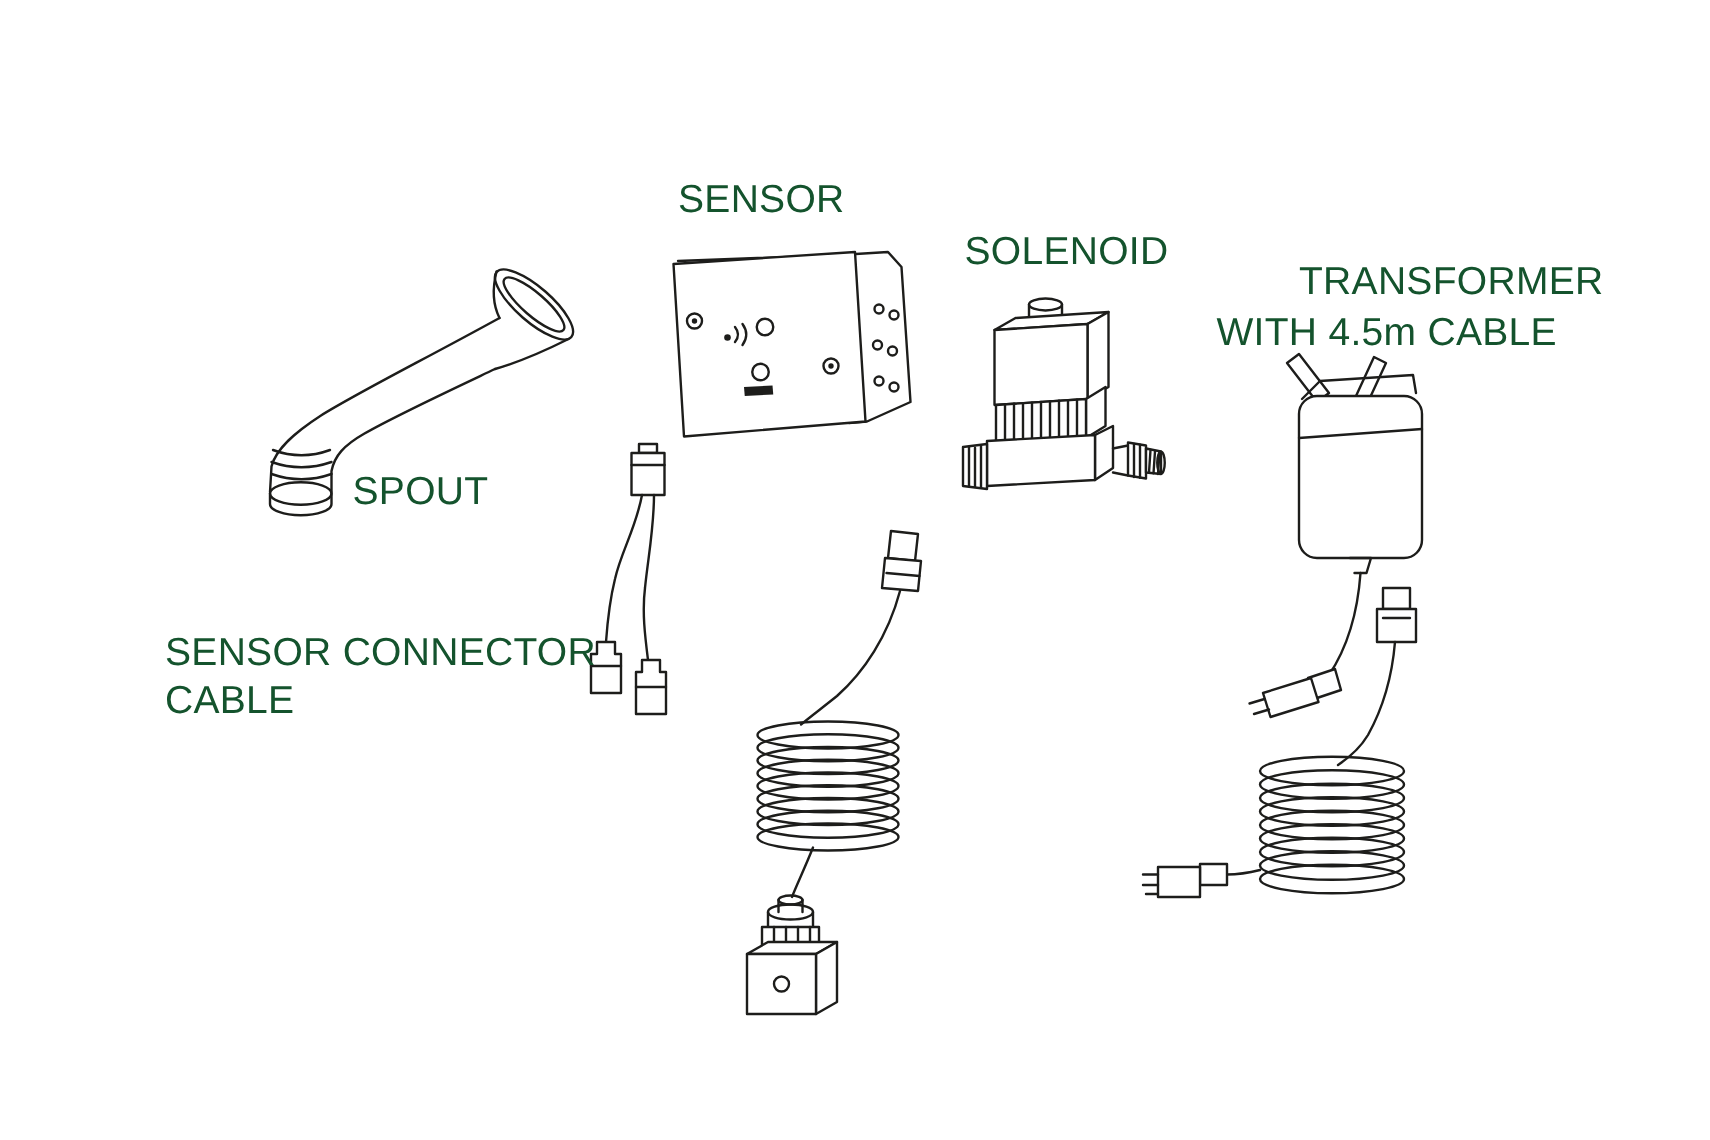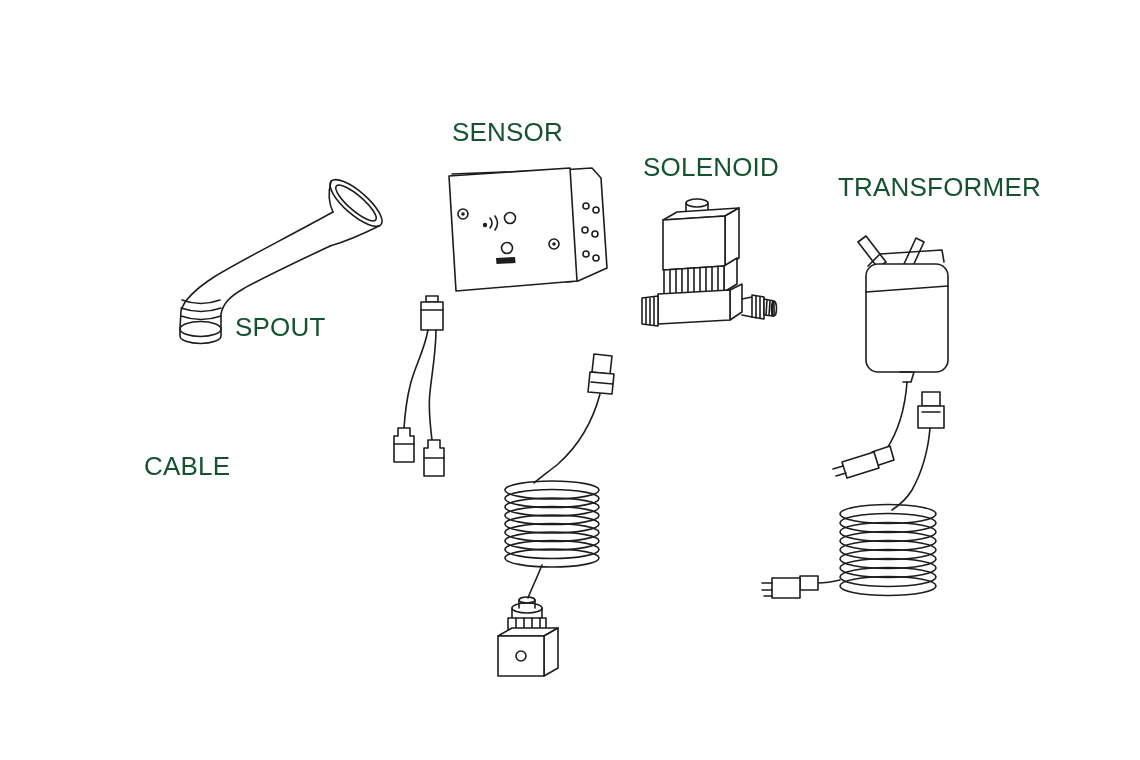--- a/index.html
+++ b/index.html
@@ -202,22 +202,24 @@
         <path fill="#ffffff" d="M 498 636 L 544 636 L 544 676 L 498 676 Z"></path>
         <circle cx="521" cy="656" r="5"></circle>
       </g>
     </g>
   </svg>
 
   <div class="lbl" style="left:452px; top:117px;">SENSOR</div>
 
   <div class="lbl" style="left:643px; top:152px;">SOLENOID</div>
 
-  <div class="lbl" style="left:838px; top:172px;">TRANSFORMER</div>
-
+  <div class="lbl" style="left:866px; top:172px;">TRANSFORMER</div>
+
+  <div class="lbl" style="left:811px; top:206px;">WITH 4.5m CABLE</div>
 
   <div class="lbl" style="left:235px; top:312px;">SPOUT</div>
 
-
-  <div class="lbl" style="left:110px; top:451px;margin-left:34px;">CABLE</div>
+  <div class="lbl" style="left:110px; top:419px;">SENSOR CONNECTOR</div>
+
+  <div class="lbl" style="left:110px; top:451px;">CABLE</div>
 
 
 </div>
 
 </body></html>

